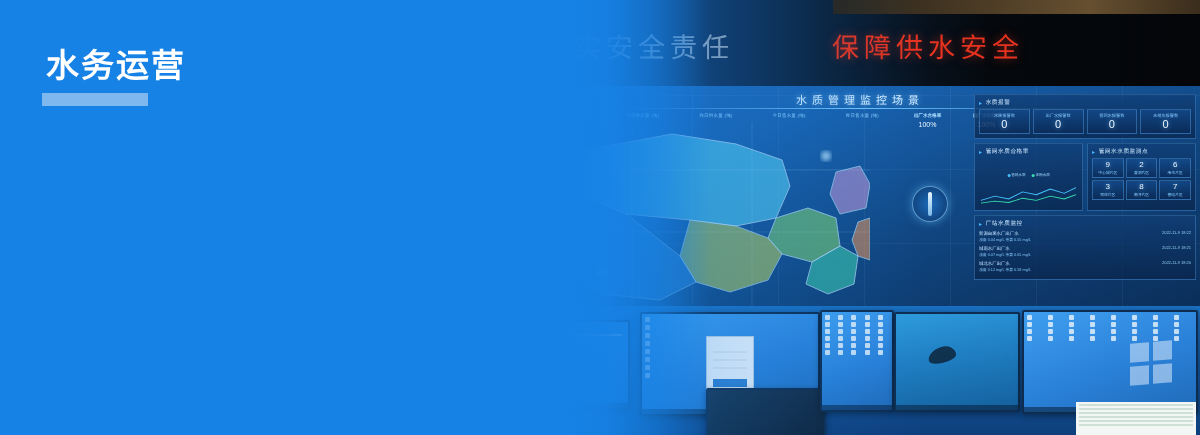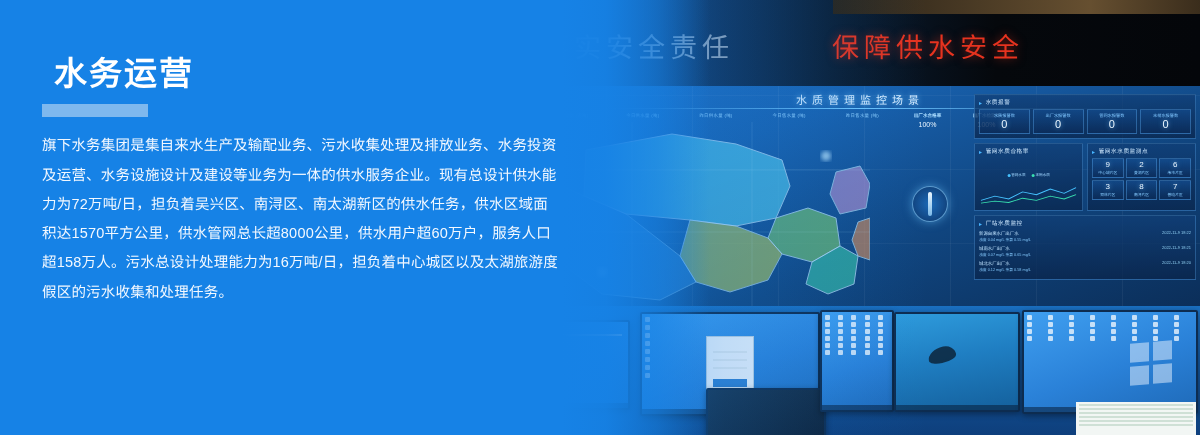--- a/index.html
+++ b/index.html
@@ -120,21 +120,21 @@
   
   .fade{position:absolute;top:0;left:0;width:190px;height:100%;
         background:linear-gradient(90deg,#1682e6 0%,#1682e6 22%,rgba(22,130,230,.92) 45%,
                    rgba(22,130,230,.55) 72%,rgba(22,130,230,0) 100%);}
   .tint{position:absolute;inset:0;background:linear-gradient(90deg,
         rgba(22,130,230,.55) 0%,rgba(22,130,230,.18) 30%,rgba(22,130,230,0) 60%);
         pointer-events:none;}
 
   
   .copy{position:absolute;left:42px;top:44px;width:520px;z-index:6;}
-  .title{margin:12px;font-size:33px;font-weight:bold;color:#fff;letter-spacing:2px;line-height:1.1;}
+  .title{margin:4px;font-size:33px;font-weight:bold;color:#fff;letter-spacing:2px;line-height:1.1;}
   .rule{width:106px;height:13px;background:#7eb8ee;margin:9px 0 14px;}
   .para{margin:0;font-size:14.5px;line-height:2.02;color:#f2f8ff;letter-spacing:.2px;}
 </style>
 </head>
 <body>
 
 <div class="banner">
 
   <div class="photo">
 
@@ -441,16 +441,15 @@
       </div>
     </div>
 
     <div class="tint"></div>
     <div class="fade"></div>
   </div>
 
   <div class="copy">
     <h1 class="title">水务运营</h1>
     <div class="rule"></div>
-    <p class="para">旗下水务集团是集自来水生产及输配业务、污水收集处理及排放业务、水务投资及运营、水务设施设计及建设等业务为一体的供水服务企业。现有总设计供水能力为72万吨/日，担负着吴兴区、南浔区、南太湖新区的供水任务，供水区域面积达1570平方公里，供水管网总长超8000公里，供水用户超60万户，服务人口超158万人。污水总设计处理能力为16万吨/日，担负着中心城区以及太湖旅游度假区的污水收集和处理任务。</p>
   </div>
 
 </div>
 
 </body></html>

